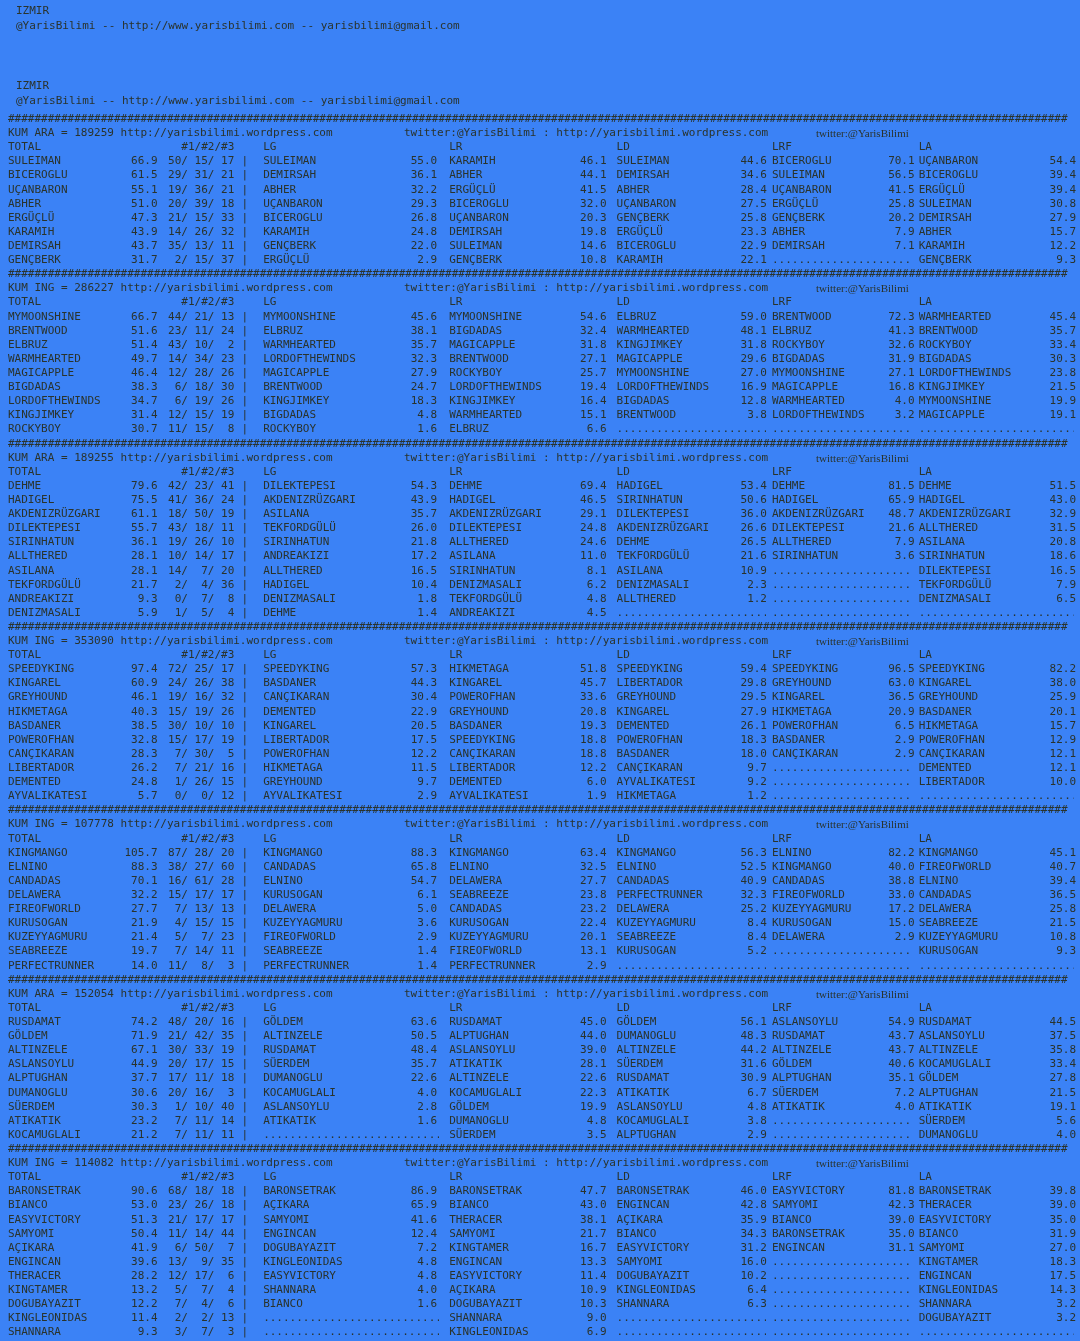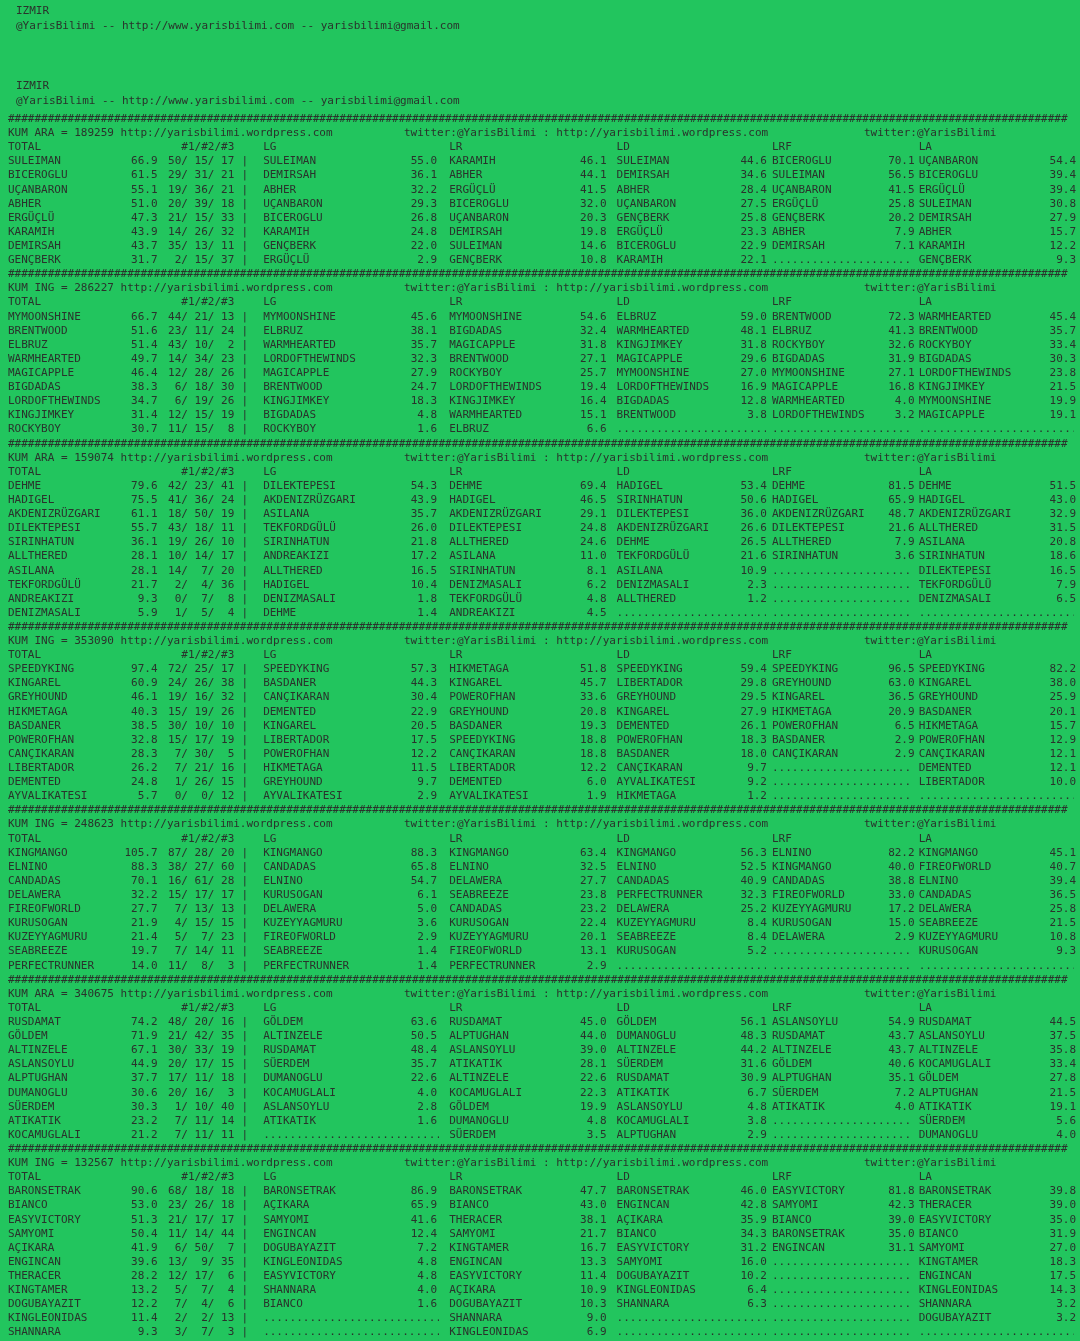--- a/index.html
+++ b/index.html
@@ -1,36 +1,36 @@
 <!DOCTYPE html>
 <html><head>
 <meta charset="utf-8">
 <style>
   html,body{margin:0;padding:0;}
   .page{
     position:relative;
     width:1080px;height:1341px;
-    background:#22c55e;
+    background:#3b82f6;
     color:#2a332c;
     font-family:"DejaVu Sans Mono","Liberation Mono",monospace;
     font-size:11px;
     overflow:hidden;
   }
   .topblock{position:absolute;left:8px;}
   .topblock .line{height:15px;line-height:15px;white-space:pre;}
   #block1{top:3px;}
   #block2{top:78px;}
   .report{position:absolute;left:0;top:112px;width:1080px;}
   .line,.row{height:14.12px;line-height:14.12px;white-space:pre;overflow:hidden;}
   .line{padding-left:8px;}
   .tline{position:relative;padding-left:8px;}
   .t{position:absolute;top:0;white-space:pre;}
   .t1{left:8px;}
   .t2{left:404px;}
-  .t3{left:864px;}
+  .t3{left:816px;font-family:Liberation Serif, serif;}
   .row{display:flex;padding-left:8px;}
   .c-name{width:104px;overflow:hidden;}
   .c-val{width:48px;text-align:right;}
   .c-rank{width:78px;text-align:right;}
   .c-pipe{width:14px;text-align:right;}
   .cell{display:flex;justify-content:space-between;overflow:hidden;}
   .cell .cn{flex:1 1 auto;overflow:hidden;}
   .cell .cv{flex:0 0 auto;}
   .cell .dots{flex:1 1 auto;overflow:hidden;margin-right:6px;}
   .lg{width:185px;padding-left:15px;}  .lg  .cv{padding-right:8px;}
@@ -69,21 +69,21 @@
       <div class="row"><span class="c-name">MYMOONSHINE</span><span class="c-val">66.7</span><span class="c-rank">44/ 21/ 13</span><span class="c-pipe">|</span><span class="cell lg"><span class="cn">MYMOONSHINE</span><span class="cv">45.6</span></span><span class="cell lr"><span class="cn">MYMOONSHINE</span><span class="cv">54.6</span></span><span class="cell ld"><span class="cn">ELBRUZ</span><span class="cv">59.0</span></span><span class="cell lrf"><span class="cn">BRENTWOOD</span><span class="cv">72.3</span></span><span class="cell la"><span class="cn">WARMHEARTED</span><span class="cv">45.4</span></span></div>
       <div class="row"><span class="c-name">BRENTWOOD</span><span class="c-val">51.6</span><span class="c-rank">23/ 11/ 24</span><span class="c-pipe">|</span><span class="cell lg"><span class="cn">ELBRUZ</span><span class="cv">38.1</span></span><span class="cell lr"><span class="cn">BIGDADAS</span><span class="cv">32.4</span></span><span class="cell ld"><span class="cn">WARMHEARTED</span><span class="cv">48.1</span></span><span class="cell lrf"><span class="cn">ELBRUZ</span><span class="cv">41.3</span></span><span class="cell la"><span class="cn">BRENTWOOD</span><span class="cv">35.7</span></span></div>
       <div class="row"><span class="c-name">ELBRUZ</span><span class="c-val">51.4</span><span class="c-rank">43/ 10/  2</span><span class="c-pipe">|</span><span class="cell lg"><span class="cn">WARMHEARTED</span><span class="cv">35.7</span></span><span class="cell lr"><span class="cn">MAGICAPPLE</span><span class="cv">31.8</span></span><span class="cell ld"><span class="cn">KINGJIMKEY</span><span class="cv">31.8</span></span><span class="cell lrf"><span class="cn">ROCKYBOY</span><span class="cv">32.6</span></span><span class="cell la"><span class="cn">ROCKYBOY</span><span class="cv">33.4</span></span></div>
       <div class="row"><span class="c-name">WARMHEARTED</span><span class="c-val">49.7</span><span class="c-rank">14/ 34/ 23</span><span class="c-pipe">|</span><span class="cell lg"><span class="cn">LORDOFTHEWINDS</span><span class="cv">32.3</span></span><span class="cell lr"><span class="cn">BRENTWOOD</span><span class="cv">27.1</span></span><span class="cell ld"><span class="cn">MAGICAPPLE</span><span class="cv">29.6</span></span><span class="cell lrf"><span class="cn">BIGDADAS</span><span class="cv">31.9</span></span><span class="cell la"><span class="cn">BIGDADAS</span><span class="cv">30.3</span></span></div>
       <div class="row"><span class="c-name">MAGICAPPLE</span><span class="c-val">46.4</span><span class="c-rank">12/ 28/ 26</span><span class="c-pipe">|</span><span class="cell lg"><span class="cn">MAGICAPPLE</span><span class="cv">27.9</span></span><span class="cell lr"><span class="cn">ROCKYBOY</span><span class="cv">25.7</span></span><span class="cell ld"><span class="cn">MYMOONSHINE</span><span class="cv">27.0</span></span><span class="cell lrf"><span class="cn">MYMOONSHINE</span><span class="cv">27.1</span></span><span class="cell la"><span class="cn">LORDOFTHEWINDS</span><span class="cv">23.8</span></span></div>
       <div class="row"><span class="c-name">BIGDADAS</span><span class="c-val">38.3</span><span class="c-rank"> 6/ 18/ 30</span><span class="c-pipe">|</span><span class="cell lg"><span class="cn">BRENTWOOD</span><span class="cv">24.7</span></span><span class="cell lr"><span class="cn">LORDOFTHEWINDS</span><span class="cv">19.4</span></span><span class="cell ld"><span class="cn">LORDOFTHEWINDS</span><span class="cv">16.9</span></span><span class="cell lrf"><span class="cn">MAGICAPPLE</span><span class="cv">16.8</span></span><span class="cell la"><span class="cn">KINGJIMKEY</span><span class="cv">21.5</span></span></div>
       <div class="row"><span class="c-name">LORDOFTHEWINDS</span><span class="c-val">34.7</span><span class="c-rank"> 6/ 19/ 26</span><span class="c-pipe">|</span><span class="cell lg"><span class="cn">KINGJIMKEY</span><span class="cv">18.3</span></span><span class="cell lr"><span class="cn">KINGJIMKEY</span><span class="cv">16.4</span></span><span class="cell ld"><span class="cn">BIGDADAS</span><span class="cv">12.8</span></span><span class="cell lrf"><span class="cn">WARMHEARTED</span><span class="cv">4.0</span></span><span class="cell la"><span class="cn">MYMOONSHINE</span><span class="cv">19.9</span></span></div>
       <div class="row"><span class="c-name">KINGJIMKEY</span><span class="c-val">31.4</span><span class="c-rank">12/ 15/ 19</span><span class="c-pipe">|</span><span class="cell lg"><span class="cn">BIGDADAS</span><span class="cv">4.8</span></span><span class="cell lr"><span class="cn">WARMHEARTED</span><span class="cv">15.1</span></span><span class="cell ld"><span class="cn">BRENTWOOD</span><span class="cv">3.8</span></span><span class="cell lrf"><span class="cn">LORDOFTHEWINDS</span><span class="cv">3.2</span></span><span class="cell la"><span class="cn">MAGICAPPLE</span><span class="cv">19.1</span></span></div>
       <div class="row"><span class="c-name">ROCKYBOY</span><span class="c-val">30.7</span><span class="c-rank">11/ 15/  8</span><span class="c-pipe">|</span><span class="cell lg"><span class="cn">ROCKYBOY</span><span class="cv">1.6</span></span><span class="cell lr"><span class="cn">ELBRUZ</span><span class="cv">6.6</span></span><span class="cell ld"><span class="dots">........................................</span></span><span class="cell lrf"><span class="dots">........................................</span></span><span class="cell la"><span class="dots">........................................</span></span></div>
       <div class="line sep">################################################################################################################################################################</div>
-      <div class="line tline"><span class="t t1">KUM ARA = 159074 http://yarisbilimi.wordpress.com</span><span class="t t2">twitter:@YarisBilimi : http://yarisbilimi.wordpress.com</span><span class="t t3">twitter:@YarisBilimi</span></div>
+      <div class="line tline"><span class="t t1">KUM ARA = 189255 http://yarisbilimi.wordpress.com</span><span class="t t2">twitter:@YarisBilimi : http://yarisbilimi.wordpress.com</span><span class="t t3">twitter:@YarisBilimi</span></div>
       <div class="row"><span class="c-name">TOTAL</span><span class="c-val"></span><span class="c-rank">#1/#2/#3</span><span class="c-pipe"></span><span class="cell lg"><span class="cn">LG</span></span><span class="cell lr"><span class="cn">LR</span></span><span class="cell ld"><span class="cn">LD</span></span><span class="cell lrf"><span class="cn">LRF</span></span><span class="cell la"><span class="cn">LA</span></span></div>
       <div class="row"><span class="c-name">DEHME</span><span class="c-val">79.6</span><span class="c-rank">42/ 23/ 41</span><span class="c-pipe">|</span><span class="cell lg"><span class="cn">DILEKTEPESI</span><span class="cv">54.3</span></span><span class="cell lr"><span class="cn">DEHME</span><span class="cv">69.4</span></span><span class="cell ld"><span class="cn">HADIGEL</span><span class="cv">53.4</span></span><span class="cell lrf"><span class="cn">DEHME</span><span class="cv">81.5</span></span><span class="cell la"><span class="cn">DEHME</span><span class="cv">51.5</span></span></div>
       <div class="row"><span class="c-name">HADIGEL</span><span class="c-val">75.5</span><span class="c-rank">41/ 36/ 24</span><span class="c-pipe">|</span><span class="cell lg"><span class="cn">AKDENIZRÜZGARI</span><span class="cv">43.9</span></span><span class="cell lr"><span class="cn">HADIGEL</span><span class="cv">46.5</span></span><span class="cell ld"><span class="cn">SIRINHATUN</span><span class="cv">50.6</span></span><span class="cell lrf"><span class="cn">HADIGEL</span><span class="cv">65.9</span></span><span class="cell la"><span class="cn">HADIGEL</span><span class="cv">43.0</span></span></div>
       <div class="row"><span class="c-name">AKDENIZRÜZGARI</span><span class="c-val">61.1</span><span class="c-rank">18/ 50/ 19</span><span class="c-pipe">|</span><span class="cell lg"><span class="cn">ASILANA</span><span class="cv">35.7</span></span><span class="cell lr"><span class="cn">AKDENIZRÜZGARI</span><span class="cv">29.1</span></span><span class="cell ld"><span class="cn">DILEKTEPESI</span><span class="cv">36.0</span></span><span class="cell lrf"><span class="cn">AKDENIZRÜZGARI</span><span class="cv">48.7</span></span><span class="cell la"><span class="cn">AKDENIZRÜZGARI</span><span class="cv">32.9</span></span></div>
       <div class="row"><span class="c-name">DILEKTEPESI</span><span class="c-val">55.7</span><span class="c-rank">43/ 18/ 11</span><span class="c-pipe">|</span><span class="cell lg"><span class="cn">TEKFORDGÜLÜ</span><span class="cv">26.0</span></span><span class="cell lr"><span class="cn">DILEKTEPESI</span><span class="cv">24.8</span></span><span class="cell ld"><span class="cn">AKDENIZRÜZGARI</span><span class="cv">26.6</span></span><span class="cell lrf"><span class="cn">DILEKTEPESI</span><span class="cv">21.6</span></span><span class="cell la"><span class="cn">ALLTHERED</span><span class="cv">31.5</span></span></div>
       <div class="row"><span class="c-name">SIRINHATUN</span><span class="c-val">36.1</span><span class="c-rank">19/ 26/ 10</span><span class="c-pipe">|</span><span class="cell lg"><span class="cn">SIRINHATUN</span><span class="cv">21.8</span></span><span class="cell lr"><span class="cn">ALLTHERED</span><span class="cv">24.6</span></span><span class="cell ld"><span class="cn">DEHME</span><span class="cv">26.5</span></span><span class="cell lrf"><span class="cn">ALLTHERED</span><span class="cv">7.9</span></span><span class="cell la"><span class="cn">ASILANA</span><span class="cv">20.8</span></span></div>
       <div class="row"><span class="c-name">ALLTHERED</span><span class="c-val">28.1</span><span class="c-rank">10/ 14/ 17</span><span class="c-pipe">|</span><span class="cell lg"><span class="cn">ANDREAKIZI</span><span class="cv">17.2</span></span><span class="cell lr"><span class="cn">ASILANA</span><span class="cv">11.0</span></span><span class="cell ld"><span class="cn">TEKFORDGÜLÜ</span><span class="cv">21.6</span></span><span class="cell lrf"><span class="cn">SIRINHATUN</span><span class="cv">3.6</span></span><span class="cell la"><span class="cn">SIRINHATUN</span><span class="cv">18.6</span></span></div>
       <div class="row"><span class="c-name">ASILANA</span><span class="c-val">28.1</span><span class="c-rank">14/  7/ 20</span><span class="c-pipe">|</span><span class="cell lg"><span class="cn">ALLTHERED</span><span class="cv">16.5</span></span><span class="cell lr"><span class="cn">SIRINHATUN</span><span class="cv">8.1</span></span><span class="cell ld"><span class="cn">ASILANA</span><span class="cv">10.9</span></span><span class="cell lrf"><span class="dots">........................................</span></span><span class="cell la"><span class="cn">DILEKTEPESI</span><span class="cv">16.5</span></span></div>
       <div class="row"><span class="c-name">TEKFORDGÜLÜ</span><span class="c-val">21.7</span><span class="c-rank"> 2/  4/ 36</span><span class="c-pipe">|</span><span class="cell lg"><span class="cn">HADIGEL</span><span class="cv">10.4</span></span><span class="cell lr"><span class="cn">DENIZMASALI</span><span class="cv">6.2</span></span><span class="cell ld"><span class="cn">DENIZMASALI</span><span class="cv">2.3</span></span><span class="cell lrf"><span class="dots">........................................</span></span><span class="cell la"><span class="cn">TEKFORDGÜLÜ</span><span class="cv">7.9</span></span></div>
       <div class="row"><span class="c-name">ANDREAKIZI</span><span class="c-val">9.3</span><span class="c-rank"> 0/  7/  8</span><span class="c-pipe">|</span><span class="cell lg"><span class="cn">DENIZMASALI</span><span class="cv">1.8</span></span><span class="cell lr"><span class="cn">TEKFORDGÜLÜ</span><span class="cv">4.8</span></span><span class="cell ld"><span class="cn">ALLTHERED</span><span class="cv">1.2</span></span><span class="cell lrf"><span class="dots">........................................</span></span><span class="cell la"><span class="cn">DENIZMASALI</span><span class="cv">6.5</span></span></div>
@@ -95,45 +95,45 @@
       <div class="row"><span class="c-name">KINGAREL</span><span class="c-val">60.9</span><span class="c-rank">24/ 26/ 38</span><span class="c-pipe">|</span><span class="cell lg"><span class="cn">BASDANER</span><span class="cv">44.3</span></span><span class="cell lr"><span class="cn">KINGAREL</span><span class="cv">45.7</span></span><span class="cell ld"><span class="cn">LIBERTADOR</span><span class="cv">29.8</span></span><span class="cell lrf"><span class="cn">GREYHOUND</span><span class="cv">63.0</span></span><span class="cell la"><span class="cn">KINGAREL</span><span class="cv">38.0</span></span></div>
       <div class="row"><span class="c-name">GREYHOUND</span><span class="c-val">46.1</span><span class="c-rank">19/ 16/ 32</span><span class="c-pipe">|</span><span class="cell lg"><span class="cn">CANÇIKARAN</span><span class="cv">30.4</span></span><span class="cell lr"><span class="cn">POWEROFHAN</span><span class="cv">33.6</span></span><span class="cell ld"><span class="cn">GREYHOUND</span><span class="cv">29.5</span></span><span class="cell lrf"><span class="cn">KINGAREL</span><span class="cv">36.5</span></span><span class="cell la"><span class="cn">GREYHOUND</span><span class="cv">25.9</span></span></div>
       <div class="row"><span class="c-name">HIKMETAGA</span><span class="c-val">40.3</span><span class="c-rank">15/ 19/ 26</span><span class="c-pipe">|</span><span class="cell lg"><span class="cn">DEMENTED</span><span class="cv">22.9</span></span><span class="cell lr"><span class="cn">GREYHOUND</span><span class="cv">20.8</span></span><span class="cell ld"><span class="cn">KINGAREL</span><span class="cv">27.9</span></span><span class="cell lrf"><span class="cn">HIKMETAGA</span><span class="cv">20.9</span></span><span class="cell la"><span class="cn">BASDANER</span><span class="cv">20.1</span></span></div>
       <div class="row"><span class="c-name">BASDANER</span><span class="c-val">38.5</span><span class="c-rank">30/ 10/ 10</span><span class="c-pipe">|</span><span class="cell lg"><span class="cn">KINGAREL</span><span class="cv">20.5</span></span><span class="cell lr"><span class="cn">BASDANER</span><span class="cv">19.3</span></span><span class="cell ld"><span class="cn">DEMENTED</span><span class="cv">26.1</span></span><span class="cell lrf"><span class="cn">POWEROFHAN</span><span class="cv">6.5</span></span><span class="cell la"><span class="cn">HIKMETAGA</span><span class="cv">15.7</span></span></div>
       <div class="row"><span class="c-name">POWEROFHAN</span><span class="c-val">32.8</span><span class="c-rank">15/ 17/ 19</span><span class="c-pipe">|</span><span class="cell lg"><span class="cn">LIBERTADOR</span><span class="cv">17.5</span></span><span class="cell lr"><span class="cn">SPEEDYKING</span><span class="cv">18.8</span></span><span class="cell ld"><span class="cn">POWEROFHAN</span><span class="cv">18.3</span></span><span class="cell lrf"><span class="cn">BASDANER</span><span class="cv">2.9</span></span><span class="cell la"><span class="cn">POWEROFHAN</span><span class="cv">12.9</span></span></div>
       <div class="row"><span class="c-name">CANÇIKARAN</span><span class="c-val">28.3</span><span class="c-rank"> 7/ 30/  5</span><span class="c-pipe">|</span><span class="cell lg"><span class="cn">POWEROFHAN</span><span class="cv">12.2</span></span><span class="cell lr"><span class="cn">CANÇIKARAN</span><span class="cv">18.8</span></span><span class="cell ld"><span class="cn">BASDANER</span><span class="cv">18.0</span></span><span class="cell lrf"><span class="cn">CANÇIKARAN</span><span class="cv">2.9</span></span><span class="cell la"><span class="cn">CANÇIKARAN</span><span class="cv">12.1</span></span></div>
       <div class="row"><span class="c-name">LIBERTADOR</span><span class="c-val">26.2</span><span class="c-rank"> 7/ 21/ 16</span><span class="c-pipe">|</span><span class="cell lg"><span class="cn">HIKMETAGA</span><span class="cv">11.5</span></span><span class="cell lr"><span class="cn">LIBERTADOR</span><span class="cv">12.2</span></span><span class="cell ld"><span class="cn">CANÇIKARAN</span><span class="cv">9.7</span></span><span class="cell lrf"><span class="dots">........................................</span></span><span class="cell la"><span class="cn">DEMENTED</span><span class="cv">12.1</span></span></div>
       <div class="row"><span class="c-name">DEMENTED</span><span class="c-val">24.8</span><span class="c-rank"> 1/ 26/ 15</span><span class="c-pipe">|</span><span class="cell lg"><span class="cn">GREYHOUND</span><span class="cv">9.7</span></span><span class="cell lr"><span class="cn">DEMENTED</span><span class="cv">6.0</span></span><span class="cell ld"><span class="cn">AYVALIKATESI</span><span class="cv">9.2</span></span><span class="cell lrf"><span class="dots">........................................</span></span><span class="cell la"><span class="cn">LIBERTADOR</span><span class="cv">10.0</span></span></div>
       <div class="row"><span class="c-name">AYVALIKATESI</span><span class="c-val">5.7</span><span class="c-rank"> 0/  0/ 12</span><span class="c-pipe">|</span><span class="cell lg"><span class="cn">AYVALIKATESI</span><span class="cv">2.9</span></span><span class="cell lr"><span class="cn">AYVALIKATESI</span><span class="cv">1.9</span></span><span class="cell ld"><span class="cn">HIKMETAGA</span><span class="cv">1.2</span></span><span class="cell lrf"><span class="dots">........................................</span></span><span class="cell la"><span class="dots">........................................</span></span></div>
       <div class="line sep">################################################################################################################################################################</div>
-      <div class="line tline"><span class="t t1">KUM ING = 248623 http://yarisbilimi.wordpress.com</span><span class="t t2">twitter:@YarisBilimi : http://yarisbilimi.wordpress.com</span><span class="t t3">twitter:@YarisBilimi</span></div>
+      <div class="line tline"><span class="t t1">KUM ING = 107778 http://yarisbilimi.wordpress.com</span><span class="t t2">twitter:@YarisBilimi : http://yarisbilimi.wordpress.com</span><span class="t t3">twitter:@YarisBilimi</span></div>
       <div class="row"><span class="c-name">TOTAL</span><span class="c-val"></span><span class="c-rank">#1/#2/#3</span><span class="c-pipe"></span><span class="cell lg"><span class="cn">LG</span></span><span class="cell lr"><span class="cn">LR</span></span><span class="cell ld"><span class="cn">LD</span></span><span class="cell lrf"><span class="cn">LRF</span></span><span class="cell la"><span class="cn">LA</span></span></div>
       <div class="row"><span class="c-name">KINGMANGO</span><span class="c-val">105.7</span><span class="c-rank">87/ 28/ 20</span><span class="c-pipe">|</span><span class="cell lg"><span class="cn">KINGMANGO</span><span class="cv">88.3</span></span><span class="cell lr"><span class="cn">KINGMANGO</span><span class="cv">63.4</span></span><span class="cell ld"><span class="cn">KINGMANGO</span><span class="cv">56.3</span></span><span class="cell lrf"><span class="cn">ELNINO</span><span class="cv">82.2</span></span><span class="cell la"><span class="cn">KINGMANGO</span><span class="cv">45.1</span></span></div>
       <div class="row"><span class="c-name">ELNINO</span><span class="c-val">88.3</span><span class="c-rank">38/ 27/ 60</span><span class="c-pipe">|</span><span class="cell lg"><span class="cn">CANDADAS</span><span class="cv">65.8</span></span><span class="cell lr"><span class="cn">ELNINO</span><span class="cv">32.5</span></span><span class="cell ld"><span class="cn">ELNINO</span><span class="cv">52.5</span></span><span class="cell lrf"><span class="cn">KINGMANGO</span><span class="cv">40.0</span></span><span class="cell la"><span class="cn">FIREOFWORLD</span><span class="cv">40.7</span></span></div>
       <div class="row"><span class="c-name">CANDADAS</span><span class="c-val">70.1</span><span class="c-rank">16/ 61/ 28</span><span class="c-pipe">|</span><span class="cell lg"><span class="cn">ELNINO</span><span class="cv">54.7</span></span><span class="cell lr"><span class="cn">DELAWERA</span><span class="cv">27.7</span></span><span class="cell ld"><span class="cn">CANDADAS</span><span class="cv">40.9</span></span><span class="cell lrf"><span class="cn">CANDADAS</span><span class="cv">38.8</span></span><span class="cell la"><span class="cn">ELNINO</span><span class="cv">39.4</span></span></div>
       <div class="row"><span class="c-name">DELAWERA</span><span class="c-val">32.2</span><span class="c-rank">15/ 17/ 17</span><span class="c-pipe">|</span><span class="cell lg"><span class="cn">KURUSOGAN</span><span class="cv">6.1</span></span><span class="cell lr"><span class="cn">SEABREEZE</span><span class="cv">23.8</span></span><span class="cell ld"><span class="cn">PERFECTRUNNER</span><span class="cv">32.3</span></span><span class="cell lrf"><span class="cn">FIREOFWORLD</span><span class="cv">33.0</span></span><span class="cell la"><span class="cn">CANDADAS</span><span class="cv">36.5</span></span></div>
       <div class="row"><span class="c-name">FIREOFWORLD</span><span class="c-val">27.7</span><span class="c-rank"> 7/ 13/ 13</span><span class="c-pipe">|</span><span class="cell lg"><span class="cn">DELAWERA</span><span class="cv">5.0</span></span><span class="cell lr"><span class="cn">CANDADAS</span><span class="cv">23.2</span></span><span class="cell ld"><span class="cn">DELAWERA</span><span class="cv">25.2</span></span><span class="cell lrf"><span class="cn">KUZEYYAGMURU</span><span class="cv">17.2</span></span><span class="cell la"><span class="cn">DELAWERA</span><span class="cv">25.8</span></span></div>
       <div class="row"><span class="c-name">KURUSOGAN</span><span class="c-val">21.9</span><span class="c-rank"> 4/ 15/ 15</span><span class="c-pipe">|</span><span class="cell lg"><span class="cn">KUZEYYAGMURU</span><span class="cv">3.6</span></span><span class="cell lr"><span class="cn">KURUSOGAN</span><span class="cv">22.4</span></span><span class="cell ld"><span class="cn">KUZEYYAGMURU</span><span class="cv">8.4</span></span><span class="cell lrf"><span class="cn">KURUSOGAN</span><span class="cv">15.0</span></span><span class="cell la"><span class="cn">SEABREEZE</span><span class="cv">21.5</span></span></div>
       <div class="row"><span class="c-name">KUZEYYAGMURU</span><span class="c-val">21.4</span><span class="c-rank"> 5/  7/ 23</span><span class="c-pipe">|</span><span class="cell lg"><span class="cn">FIREOFWORLD</span><span class="cv">2.9</span></span><span class="cell lr"><span class="cn">KUZEYYAGMURU</span><span class="cv">20.1</span></span><span class="cell ld"><span class="cn">SEABREEZE</span><span class="cv">8.4</span></span><span class="cell lrf"><span class="cn">DELAWERA</span><span class="cv">2.9</span></span><span class="cell la"><span class="cn">KUZEYYAGMURU</span><span class="cv">10.8</span></span></div>
       <div class="row"><span class="c-name">SEABREEZE</span><span class="c-val">19.7</span><span class="c-rank"> 7/ 14/ 11</span><span class="c-pipe">|</span><span class="cell lg"><span class="cn">SEABREEZE</span><span class="cv">1.4</span></span><span class="cell lr"><span class="cn">FIREOFWORLD</span><span class="cv">13.1</span></span><span class="cell ld"><span class="cn">KURUSOGAN</span><span class="cv">5.2</span></span><span class="cell lrf"><span class="dots">........................................</span></span><span class="cell la"><span class="cn">KURUSOGAN</span><span class="cv">9.3</span></span></div>
       <div class="row"><span class="c-name">PERFECTRUNNER</span><span class="c-val">14.0</span><span class="c-rank">11/  8/  3</span><span class="c-pipe">|</span><span class="cell lg"><span class="cn">PERFECTRUNNER</span><span class="cv">1.4</span></span><span class="cell lr"><span class="cn">PERFECTRUNNER</span><span class="cv">2.9</span></span><span class="cell ld"><span class="dots">........................................</span></span><span class="cell lrf"><span class="dots">........................................</span></span><span class="cell la"><span class="dots">........................................</span></span></div>
       <div class="line sep">################################################################################################################################################################</div>
-      <div class="line tline"><span class="t t1">KUM ARA = 340675 http://yarisbilimi.wordpress.com</span><span class="t t2">twitter:@YarisBilimi : http://yarisbilimi.wordpress.com</span><span class="t t3">twitter:@YarisBilimi</span></div>
+      <div class="line tline"><span class="t t1">KUM ARA = 152054 http://yarisbilimi.wordpress.com</span><span class="t t2">twitter:@YarisBilimi : http://yarisbilimi.wordpress.com</span><span class="t t3">twitter:@YarisBilimi</span></div>
       <div class="row"><span class="c-name">TOTAL</span><span class="c-val"></span><span class="c-rank">#1/#2/#3</span><span class="c-pipe"></span><span class="cell lg"><span class="cn">LG</span></span><span class="cell lr"><span class="cn">LR</span></span><span class="cell ld"><span class="cn">LD</span></span><span class="cell lrf"><span class="cn">LRF</span></span><span class="cell la"><span class="cn">LA</span></span></div>
       <div class="row"><span class="c-name">RUSDAMAT</span><span class="c-val">74.2</span><span class="c-rank">48/ 20/ 16</span><span class="c-pipe">|</span><span class="cell lg"><span class="cn">GÖLDEM</span><span class="cv">63.6</span></span><span class="cell lr"><span class="cn">RUSDAMAT</span><span class="cv">45.0</span></span><span class="cell ld"><span class="cn">GÖLDEM</span><span class="cv">56.1</span></span><span class="cell lrf"><span class="cn">ASLANSOYLU</span><span class="cv">54.9</span></span><span class="cell la"><span class="cn">RUSDAMAT</span><span class="cv">44.5</span></span></div>
       <div class="row"><span class="c-name">GÖLDEM</span><span class="c-val">71.9</span><span class="c-rank">21/ 42/ 35</span><span class="c-pipe">|</span><span class="cell lg"><span class="cn">ALTINZELE</span><span class="cv">50.5</span></span><span class="cell lr"><span class="cn">ALPTUGHAN</span><span class="cv">44.0</span></span><span class="cell ld"><span class="cn">DUMANOGLU</span><span class="cv">48.3</span></span><span class="cell lrf"><span class="cn">RUSDAMAT</span><span class="cv">43.7</span></span><span class="cell la"><span class="cn">ASLANSOYLU</span><span class="cv">37.5</span></span></div>
       <div class="row"><span class="c-name">ALTINZELE</span><span class="c-val">67.1</span><span class="c-rank">30/ 33/ 19</span><span class="c-pipe">|</span><span class="cell lg"><span class="cn">RUSDAMAT</span><span class="cv">48.4</span></span><span class="cell lr"><span class="cn">ASLANSOYLU</span><span class="cv">39.0</span></span><span class="cell ld"><span class="cn">ALTINZELE</span><span class="cv">44.2</span></span><span class="cell lrf"><span class="cn">ALTINZELE</span><span class="cv">43.7</span></span><span class="cell la"><span class="cn">ALTINZELE</span><span class="cv">35.8</span></span></div>
       <div class="row"><span class="c-name">ASLANSOYLU</span><span class="c-val">44.9</span><span class="c-rank">20/ 17/ 15</span><span class="c-pipe">|</span><span class="cell lg"><span class="cn">SÜERDEM</span><span class="cv">35.7</span></span><span class="cell lr"><span class="cn">ATIKATIK</span><span class="cv">28.1</span></span><span class="cell ld"><span class="cn">SÜERDEM</span><span class="cv">31.6</span></span><span class="cell lrf"><span class="cn">GÖLDEM</span><span class="cv">40.6</span></span><span class="cell la"><span class="cn">KOCAMUGLALI</span><span class="cv">33.4</span></span></div>
       <div class="row"><span class="c-name">ALPTUGHAN</span><span class="c-val">37.7</span><span class="c-rank">17/ 11/ 18</span><span class="c-pipe">|</span><span class="cell lg"><span class="cn">DUMANOGLU</span><span class="cv">22.6</span></span><span class="cell lr"><span class="cn">ALTINZELE</span><span class="cv">22.6</span></span><span class="cell ld"><span class="cn">RUSDAMAT</span><span class="cv">30.9</span></span><span class="cell lrf"><span class="cn">ALPTUGHAN</span><span class="cv">35.1</span></span><span class="cell la"><span class="cn">GÖLDEM</span><span class="cv">27.8</span></span></div>
       <div class="row"><span class="c-name">DUMANOGLU</span><span class="c-val">30.6</span><span class="c-rank">20/ 16/  3</span><span class="c-pipe">|</span><span class="cell lg"><span class="cn">KOCAMUGLALI</span><span class="cv">4.0</span></span><span class="cell lr"><span class="cn">KOCAMUGLALI</span><span class="cv">22.3</span></span><span class="cell ld"><span class="cn">ATIKATIK</span><span class="cv">6.7</span></span><span class="cell lrf"><span class="cn">SÜERDEM</span><span class="cv">7.2</span></span><span class="cell la"><span class="cn">ALPTUGHAN</span><span class="cv">21.5</span></span></div>
       <div class="row"><span class="c-name">SÜERDEM</span><span class="c-val">30.3</span><span class="c-rank"> 1/ 10/ 40</span><span class="c-pipe">|</span><span class="cell lg"><span class="cn">ASLANSOYLU</span><span class="cv">2.8</span></span><span class="cell lr"><span class="cn">GÖLDEM</span><span class="cv">19.9</span></span><span class="cell ld"><span class="cn">ASLANSOYLU</span><span class="cv">4.8</span></span><span class="cell lrf"><span class="cn">ATIKATIK</span><span class="cv">4.0</span></span><span class="cell la"><span class="cn">ATIKATIK</span><span class="cv">19.1</span></span></div>
       <div class="row"><span class="c-name">ATIKATIK</span><span class="c-val">23.2</span><span class="c-rank"> 7/ 11/ 14</span><span class="c-pipe">|</span><span class="cell lg"><span class="cn">ATIKATIK</span><span class="cv">1.6</span></span><span class="cell lr"><span class="cn">DUMANOGLU</span><span class="cv">4.8</span></span><span class="cell ld"><span class="cn">KOCAMUGLALI</span><span class="cv">3.8</span></span><span class="cell lrf"><span class="dots">........................................</span></span><span class="cell la"><span class="cn">SÜERDEM</span><span class="cv">5.6</span></span></div>
       <div class="row"><span class="c-name">KOCAMUGLALI</span><span class="c-val">21.2</span><span class="c-rank"> 7/ 11/ 11</span><span class="c-pipe">|</span><span class="cell lg"><span class="dots">........................................</span></span><span class="cell lr"><span class="cn">SÜERDEM</span><span class="cv">3.5</span></span><span class="cell ld"><span class="cn">ALPTUGHAN</span><span class="cv">2.9</span></span><span class="cell lrf"><span class="dots">........................................</span></span><span class="cell la"><span class="cn">DUMANOGLU</span><span class="cv">4.0</span></span></div>
       <div class="line sep">################################################################################################################################################################</div>
-      <div class="line tline"><span class="t t1">KUM ING = 132567 http://yarisbilimi.wordpress.com</span><span class="t t2">twitter:@YarisBilimi : http://yarisbilimi.wordpress.com</span><span class="t t3">twitter:@YarisBilimi</span></div>
+      <div class="line tline"><span class="t t1">KUM ING = 114082 http://yarisbilimi.wordpress.com</span><span class="t t2">twitter:@YarisBilimi : http://yarisbilimi.wordpress.com</span><span class="t t3">twitter:@YarisBilimi</span></div>
       <div class="row"><span class="c-name">TOTAL</span><span class="c-val"></span><span class="c-rank">#1/#2/#3</span><span class="c-pipe"></span><span class="cell lg"><span class="cn">LG</span></span><span class="cell lr"><span class="cn">LR</span></span><span class="cell ld"><span class="cn">LD</span></span><span class="cell lrf"><span class="cn">LRF</span></span><span class="cell la"><span class="cn">LA</span></span></div>
       <div class="row"><span class="c-name">BARONSETRAK</span><span class="c-val">90.6</span><span class="c-rank">68/ 18/ 18</span><span class="c-pipe">|</span><span class="cell lg"><span class="cn">BARONSETRAK</span><span class="cv">86.9</span></span><span class="cell lr"><span class="cn">BARONSETRAK</span><span class="cv">47.7</span></span><span class="cell ld"><span class="cn">BARONSETRAK</span><span class="cv">46.0</span></span><span class="cell lrf"><span class="cn">EASYVICTORY</span><span class="cv">81.8</span></span><span class="cell la"><span class="cn">BARONSETRAK</span><span class="cv">39.8</span></span></div>
       <div class="row"><span class="c-name">BIANCO</span><span class="c-val">53.0</span><span class="c-rank">23/ 26/ 18</span><span class="c-pipe">|</span><span class="cell lg"><span class="cn">AÇIKARA</span><span class="cv">65.9</span></span><span class="cell lr"><span class="cn">BIANCO</span><span class="cv">43.0</span></span><span class="cell ld"><span class="cn">ENGINCAN</span><span class="cv">42.8</span></span><span class="cell lrf"><span class="cn">SAMYOMI</span><span class="cv">42.3</span></span><span class="cell la"><span class="cn">THERACER</span><span class="cv">39.0</span></span></div>
       <div class="row"><span class="c-name">EASYVICTORY</span><span class="c-val">51.3</span><span class="c-rank">21/ 17/ 17</span><span class="c-pipe">|</span><span class="cell lg"><span class="cn">SAMYOMI</span><span class="cv">41.6</span></span><span class="cell lr"><span class="cn">THERACER</span><span class="cv">38.1</span></span><span class="cell ld"><span class="cn">AÇIKARA</span><span class="cv">35.9</span></span><span class="cell lrf"><span class="cn">BIANCO</span><span class="cv">39.0</span></span><span class="cell la"><span class="cn">EASYVICTORY</span><span class="cv">35.0</span></span></div>
       <div class="row"><span class="c-name">SAMYOMI</span><span class="c-val">50.4</span><span class="c-rank">11/ 14/ 44</span><span class="c-pipe">|</span><span class="cell lg"><span class="cn">ENGINCAN</span><span class="cv">12.4</span></span><span class="cell lr"><span class="cn">SAMYOMI</span><span class="cv">21.7</span></span><span class="cell ld"><span class="cn">BIANCO</span><span class="cv">34.3</span></span><span class="cell lrf"><span class="cn">BARONSETRAK</span><span class="cv">35.0</span></span><span class="cell la"><span class="cn">BIANCO</span><span class="cv">31.9</span></span></div>
       <div class="row"><span class="c-name">AÇIKARA</span><span class="c-val">41.9</span><span class="c-rank"> 6/ 50/  7</span><span class="c-pipe">|</span><span class="cell lg"><span class="cn">DOGUBAYAZIT</span><span class="cv">7.2</span></span><span class="cell lr"><span class="cn">KINGTAMER</span><span class="cv">16.7</span></span><span class="cell ld"><span class="cn">EASYVICTORY</span><span class="cv">31.2</span></span><span class="cell lrf"><span class="cn">ENGINCAN</span><span class="cv">31.1</span></span><span class="cell la"><span class="cn">SAMYOMI</span><span class="cv">27.0</span></span></div>
       <div class="row"><span class="c-name">ENGINCAN</span><span class="c-val">39.6</span><span class="c-rank">13/  9/ 35</span><span class="c-pipe">|</span><span class="cell lg"><span class="cn">KINGLEONIDAS</span><span class="cv">4.8</span></span><span class="cell lr"><span class="cn">ENGINCAN</span><span class="cv">13.3</span></span><span class="cell ld"><span class="cn">SAMYOMI</span><span class="cv">16.0</span></span><span class="cell lrf"><span class="dots">........................................</span></span><span class="cell la"><span class="cn">KINGTAMER</span><span class="cv">18.3</span></span></div>
       <div class="row"><span class="c-name">THERACER</span><span class="c-val">28.2</span><span class="c-rank">12/ 17/  6</span><span class="c-pipe">|</span><span class="cell lg"><span class="cn">EASYVICTORY</span><span class="cv">4.8</span></span><span class="cell lr"><span class="cn">EASYVICTORY</span><span class="cv">11.4</span></span><span class="cell ld"><span class="cn">DOGUBAYAZIT</span><span class="cv">10.2</span></span><span class="cell lrf"><span class="dots">........................................</span></span><span class="cell la"><span class="cn">ENGINCAN</span><span class="cv">17.5</span></span></div>
       <div class="row"><span class="c-name">KINGTAMER</span><span class="c-val">13.2</span><span class="c-rank"> 5/  7/  4</span><span class="c-pipe">|</span><span class="cell lg"><span class="cn">SHANNARA</span><span class="cv">4.0</span></span><span class="cell lr"><span class="cn">AÇIKARA</span><span class="cv">10.9</span></span><span class="cell ld"><span class="cn">KINGLEONIDAS</span><span class="cv">6.4</span></span><span class="cell lrf"><span class="dots">........................................</span></span><span class="cell la"><span class="cn">KINGLEONIDAS</span><span class="cv">14.3</span></span></div>
       <div class="row"><span class="c-name">DOGUBAYAZIT</span><span class="c-val">12.2</span><span class="c-rank"> 7/  4/  6</span><span class="c-pipe">|</span><span class="cell lg"><span class="cn">BIANCO</span><span class="cv">1.6</span></span><span class="cell lr"><span class="cn">DOGUBAYAZIT</span><span class="cv">10.3</span></span><span class="cell ld"><span class="cn">SHANNARA</span><span class="cv">6.3</span></span><span class="cell lrf"><span class="dots">........................................</span></span><span class="cell la"><span class="cn">SHANNARA</span><span class="cv">3.2</span></span></div>

